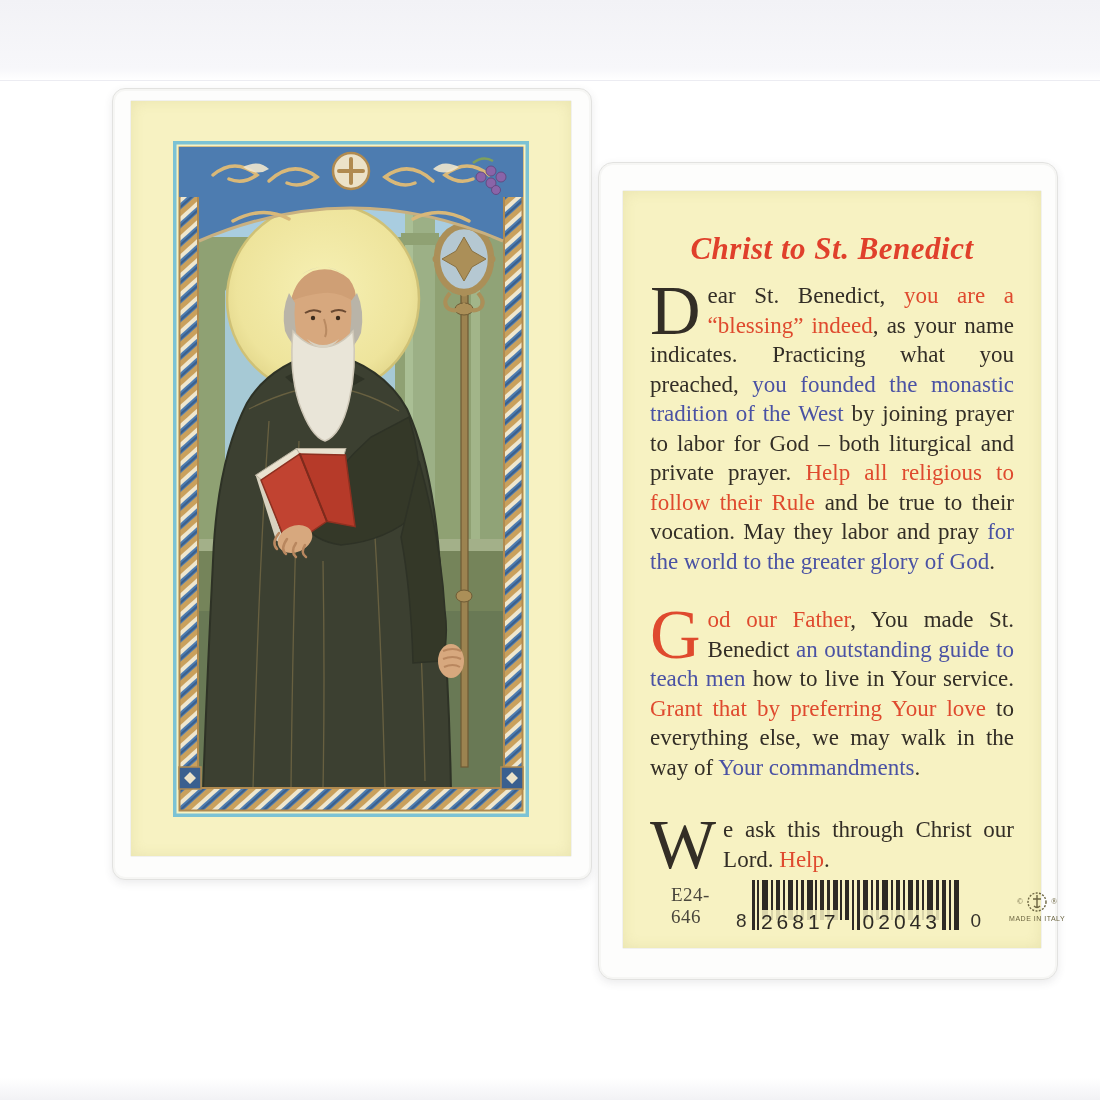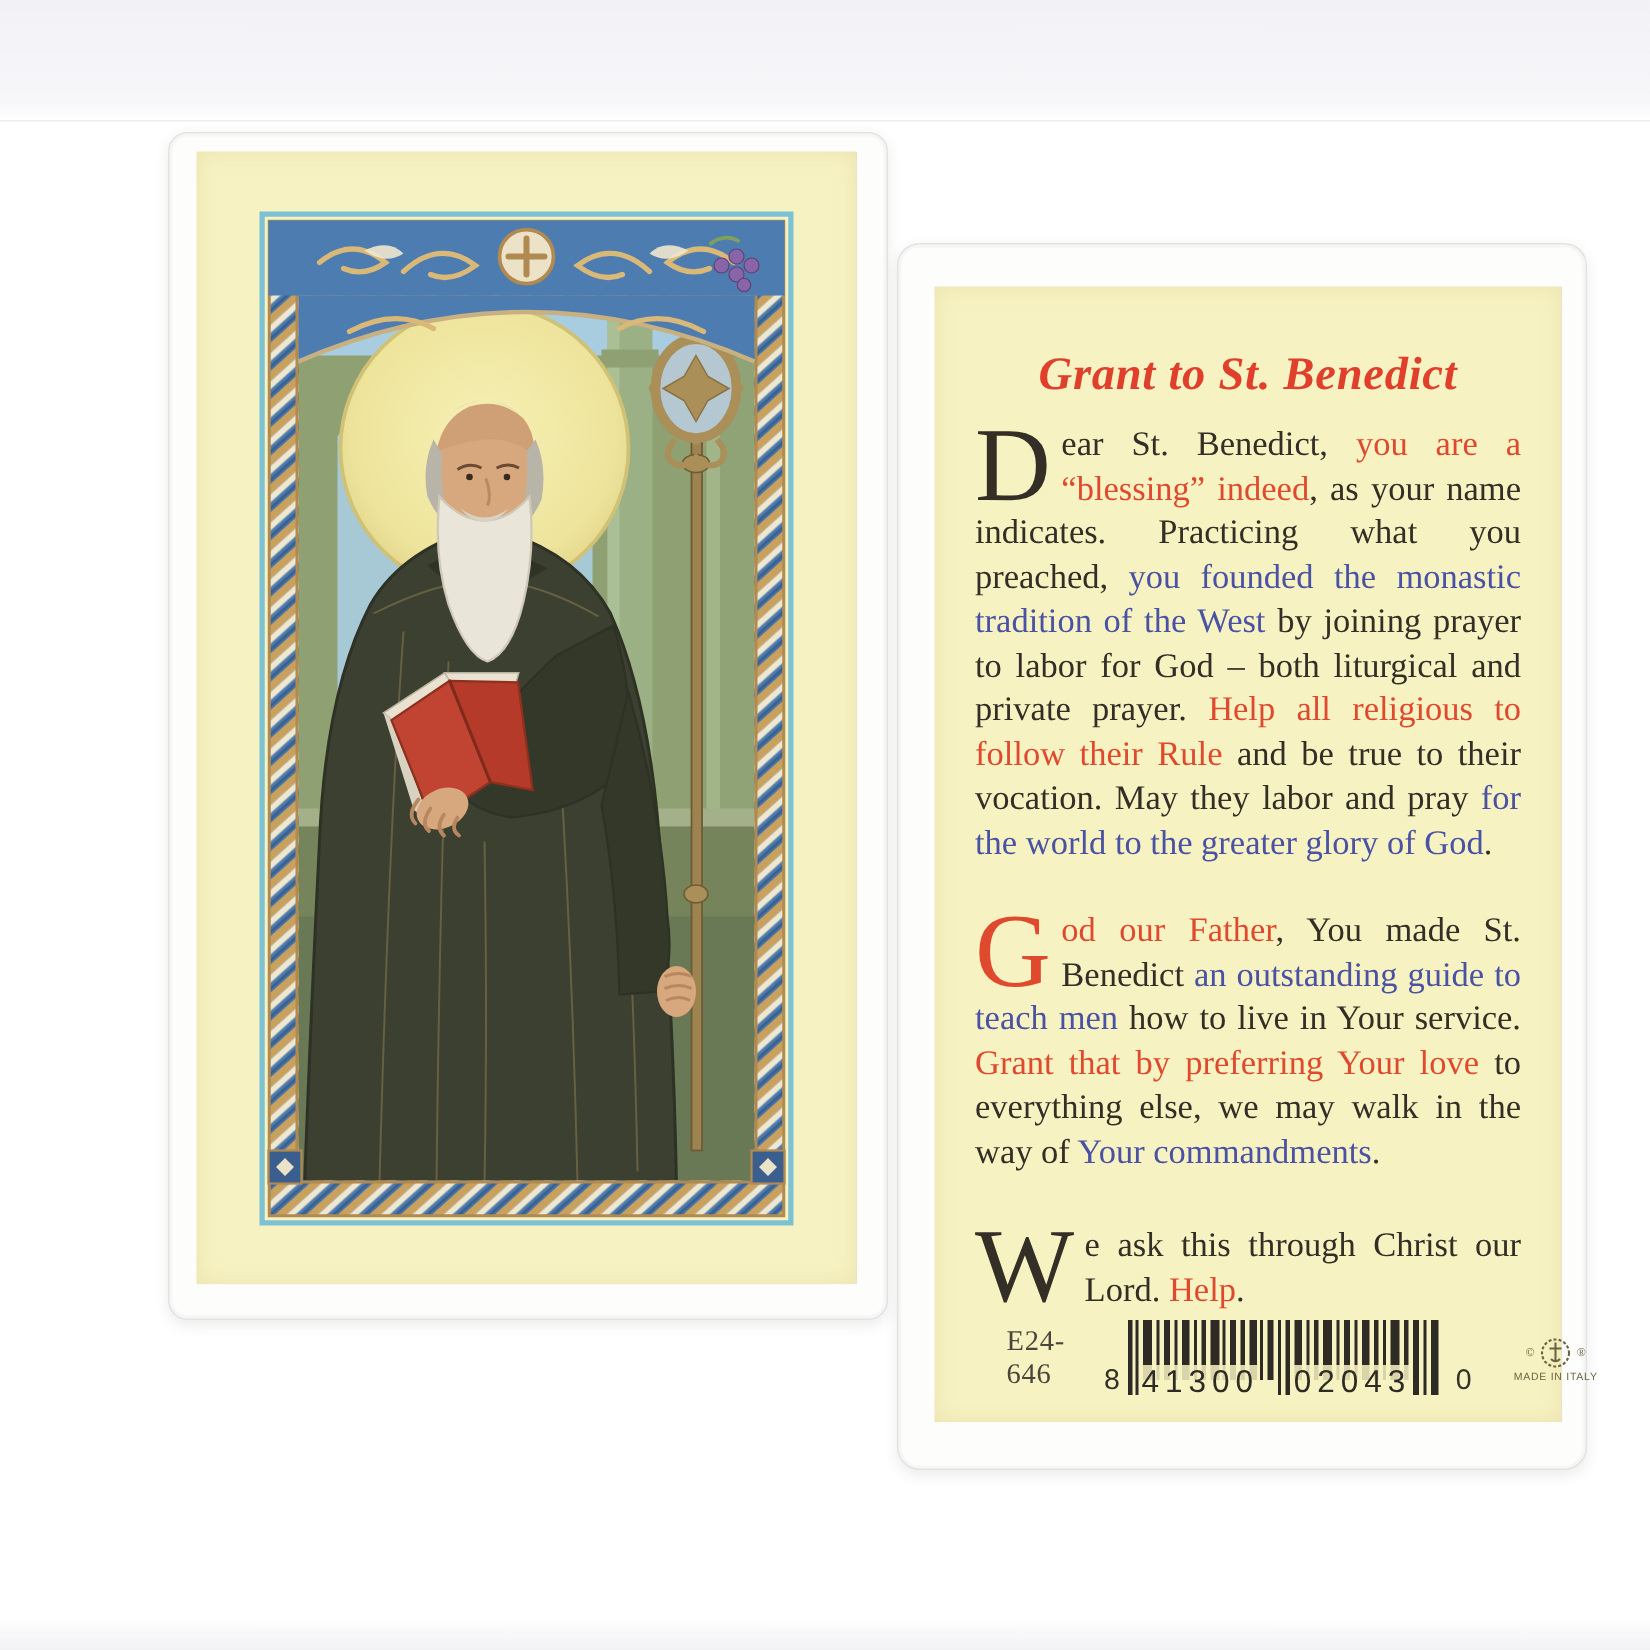--- a/index.html
+++ b/index.html
@@ -248,21 +248,21 @@
           </g>
         </g>
       </g>
     </svg>
   </div>
 </div>
 
 <div class="laminate back">
   <div class="card-paper">
 
-    <h1 class="prayer-title" style="color: rgb(224, 64, 43);">Grant to St. Benedict</h1>
+    <h1 class="prayer-title" style="color: rgb(224, 64, 43);">Christ to St. Benedict</h1>
 
     <div class="prayer-body">
         <p class="prayer-para"><span class="dropcap" style="color: rgb(51, 46, 38);">D</span><span style="color: rgb(51, 46, 38);">ear St. Benedict, </span><span style="color: rgb(223, 74, 46);">you are a “blessing” indeed</span><span style="color: rgb(51, 46, 38);">, as your name indicates. Practicing what you preached, </span><span style="color: rgb(74, 82, 164);">you founded the monastic tradition of the West</span><span style="color: rgb(51, 46, 38);"> by joining prayer to labor for God – both liturgical and private prayer. </span><span style="color: rgb(223, 74, 46);">Help all religious to follow their Rule</span><span style="color: rgb(51, 46, 38);"> and be true to their vocation. May they labor and pray </span><span style="color: rgb(74, 82, 164);">for the world to the greater glory of God</span><span style="color: rgb(51, 46, 38);">.</span></p>
         <p class="prayer-para"><span class="dropcap" style="color: rgb(223, 74, 46);">G</span><span style="color: rgb(223, 74, 46);">od our Father</span><span style="color: rgb(51, 46, 38);">, You made St. Benedict </span><span style="color: rgb(74, 82, 164);">an outstanding guide to teach men</span><span style="color: rgb(51, 46, 38);"> how to live in Your service. </span><span style="color: rgb(223, 74, 46);">Grant that by preferring Your love</span><span style="color: rgb(51, 46, 38);"> to everything else, we may walk in the way of </span><span style="color: rgb(74, 82, 164);">Your commandments</span><span style="color: rgb(51, 46, 38);">.</span></p>
         <p class="prayer-para last"><span class="dropcap" style="color: rgb(51, 46, 38);">W</span><span style="color: rgb(51, 46, 38);">e ask this through Christ our Lord. </span><span style="color: rgb(223, 74, 46);">Help</span><span style="color: rgb(51, 46, 38);">.</span></p>
       </div>
 
     <div class="card-footer">
       <span class="item-code">E24-646</span>
 
@@ -299,21 +299,21 @@
             <rect x="164" y="0" width="3" height="40"></rect>
             <rect x="170" y="0" width="2" height="40"></rect>
             <rect x="175" y="0" width="6" height="40"></rect>
             <rect x="184" y="0" width="3" height="40"></rect>
             <rect x="190" y="0" width="4" height="50"></rect>
             <rect x="197" y="0" width="2" height="50"></rect>
             <rect x="202" y="0" width="5" height="50"></rect>
           </g>
         </svg>
         <div class="bc-digits">
-          <span>41300</span>
+          <span>26817</span>
           <span>02043</span>
         </div>
         <span class="bc-trail">0</span>
       </div>
 
       <div class="seal">
         <div class="seal-row">
           <span class="seal-sym">©</span>
           <svg width="22" height="22" viewBox="0 0 22 22">
             <circle cx="11" cy="11" r="9" fill="none" stroke="#6b6440" stroke-width="1.4" stroke-dasharray="2 1.4"></circle>

